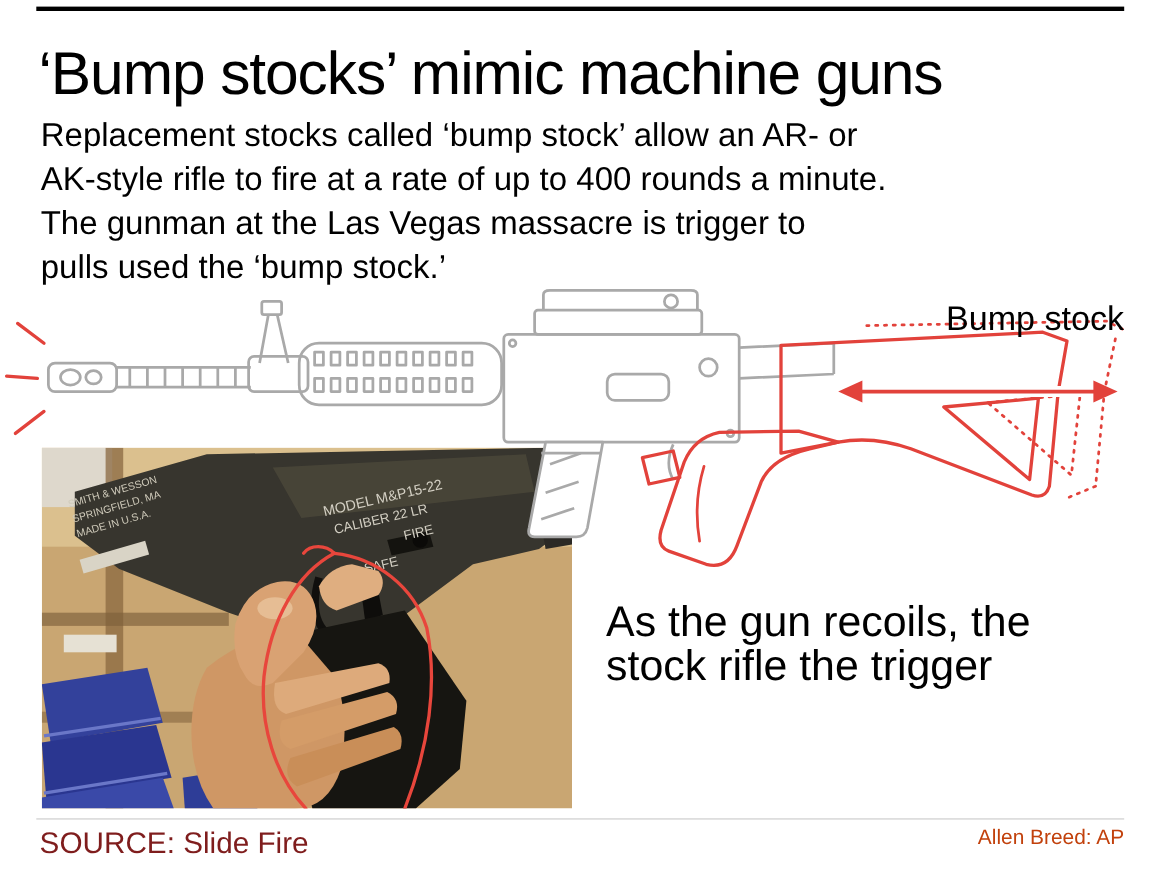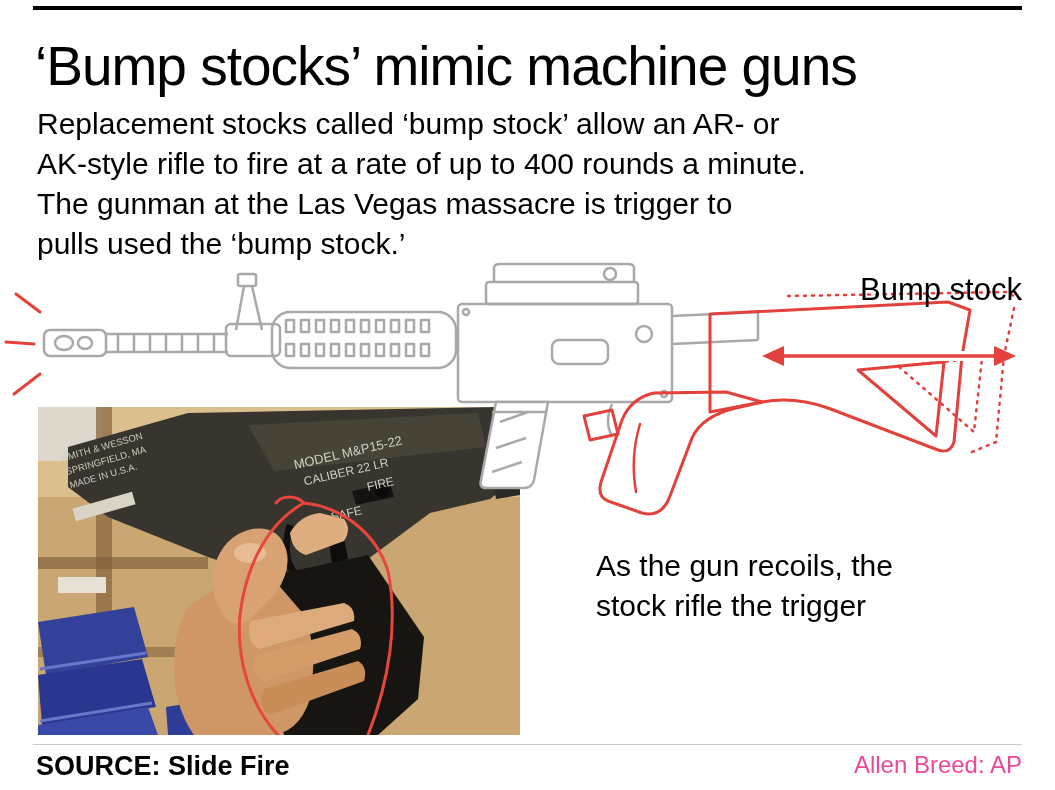--- a/index.html
+++ b/index.html
@@ -5,24 +5,24 @@
   html,body{margin:0;padding:0;background:#ffffff;}
   .page{position:relative;width:1055px;height:790px;background:#ffffff;overflow:hidden;
         font-family:"Liberation Sans", sans-serif;color:#000;}
   .top-rule{position:absolute;left:33px;top:6px;width:989px;height:4px;background:#000;}
   .title{position:absolute;left:35px;top:34px;margin:0;font-size:55px;font-weight:400;
          letter-spacing:-1px;white-space:nowrap;}
   .intro{position:absolute;left:37px;top:104px;font-size:30px;line-height:40px;}
   .bump-label{position:absolute;left:860px;top:272px;font-size:31px;}
   .rifle-svg{position:absolute;left:0;top:252px;width:1040px;height:300px;}
   .photo-svg{position:absolute;left:38px;top:407px;width:482px;height:328px;}
-  .caption{position:absolute;left:596px;top:546px;font-size:30px;line-height:40px;}
+  .caption{position:absolute;left:551px;top:546px;font-size:39px;line-height:40px;}
   .footer-rule{position:absolute;left:33px;top:744px;width:989px;height:1px;background:#c9c9c9;}
-  .source{position:absolute;left:36px;top:751px;font-size:27px;color:#000000;font-weight:bold;}
-  .credit{position:absolute;right:33px;top:751px;font-size:24px;color:#ec4899;}
+  .source{position:absolute;left:36px;top:751px;font-size:27px;color:#7f1d1d;}
+  .credit{position:absolute;right:33px;top:751px;font-size:19px;color:#c2410c;}
   svg text{font-family:"Liberation Sans", sans-serif;}
 </style>
 </head>
 <body>
 
 <div class="page">
 
   <div class="top-rule"></div>
 
   <h1 class="title">‘Bump stocks’ mimic machine guns</h1>

